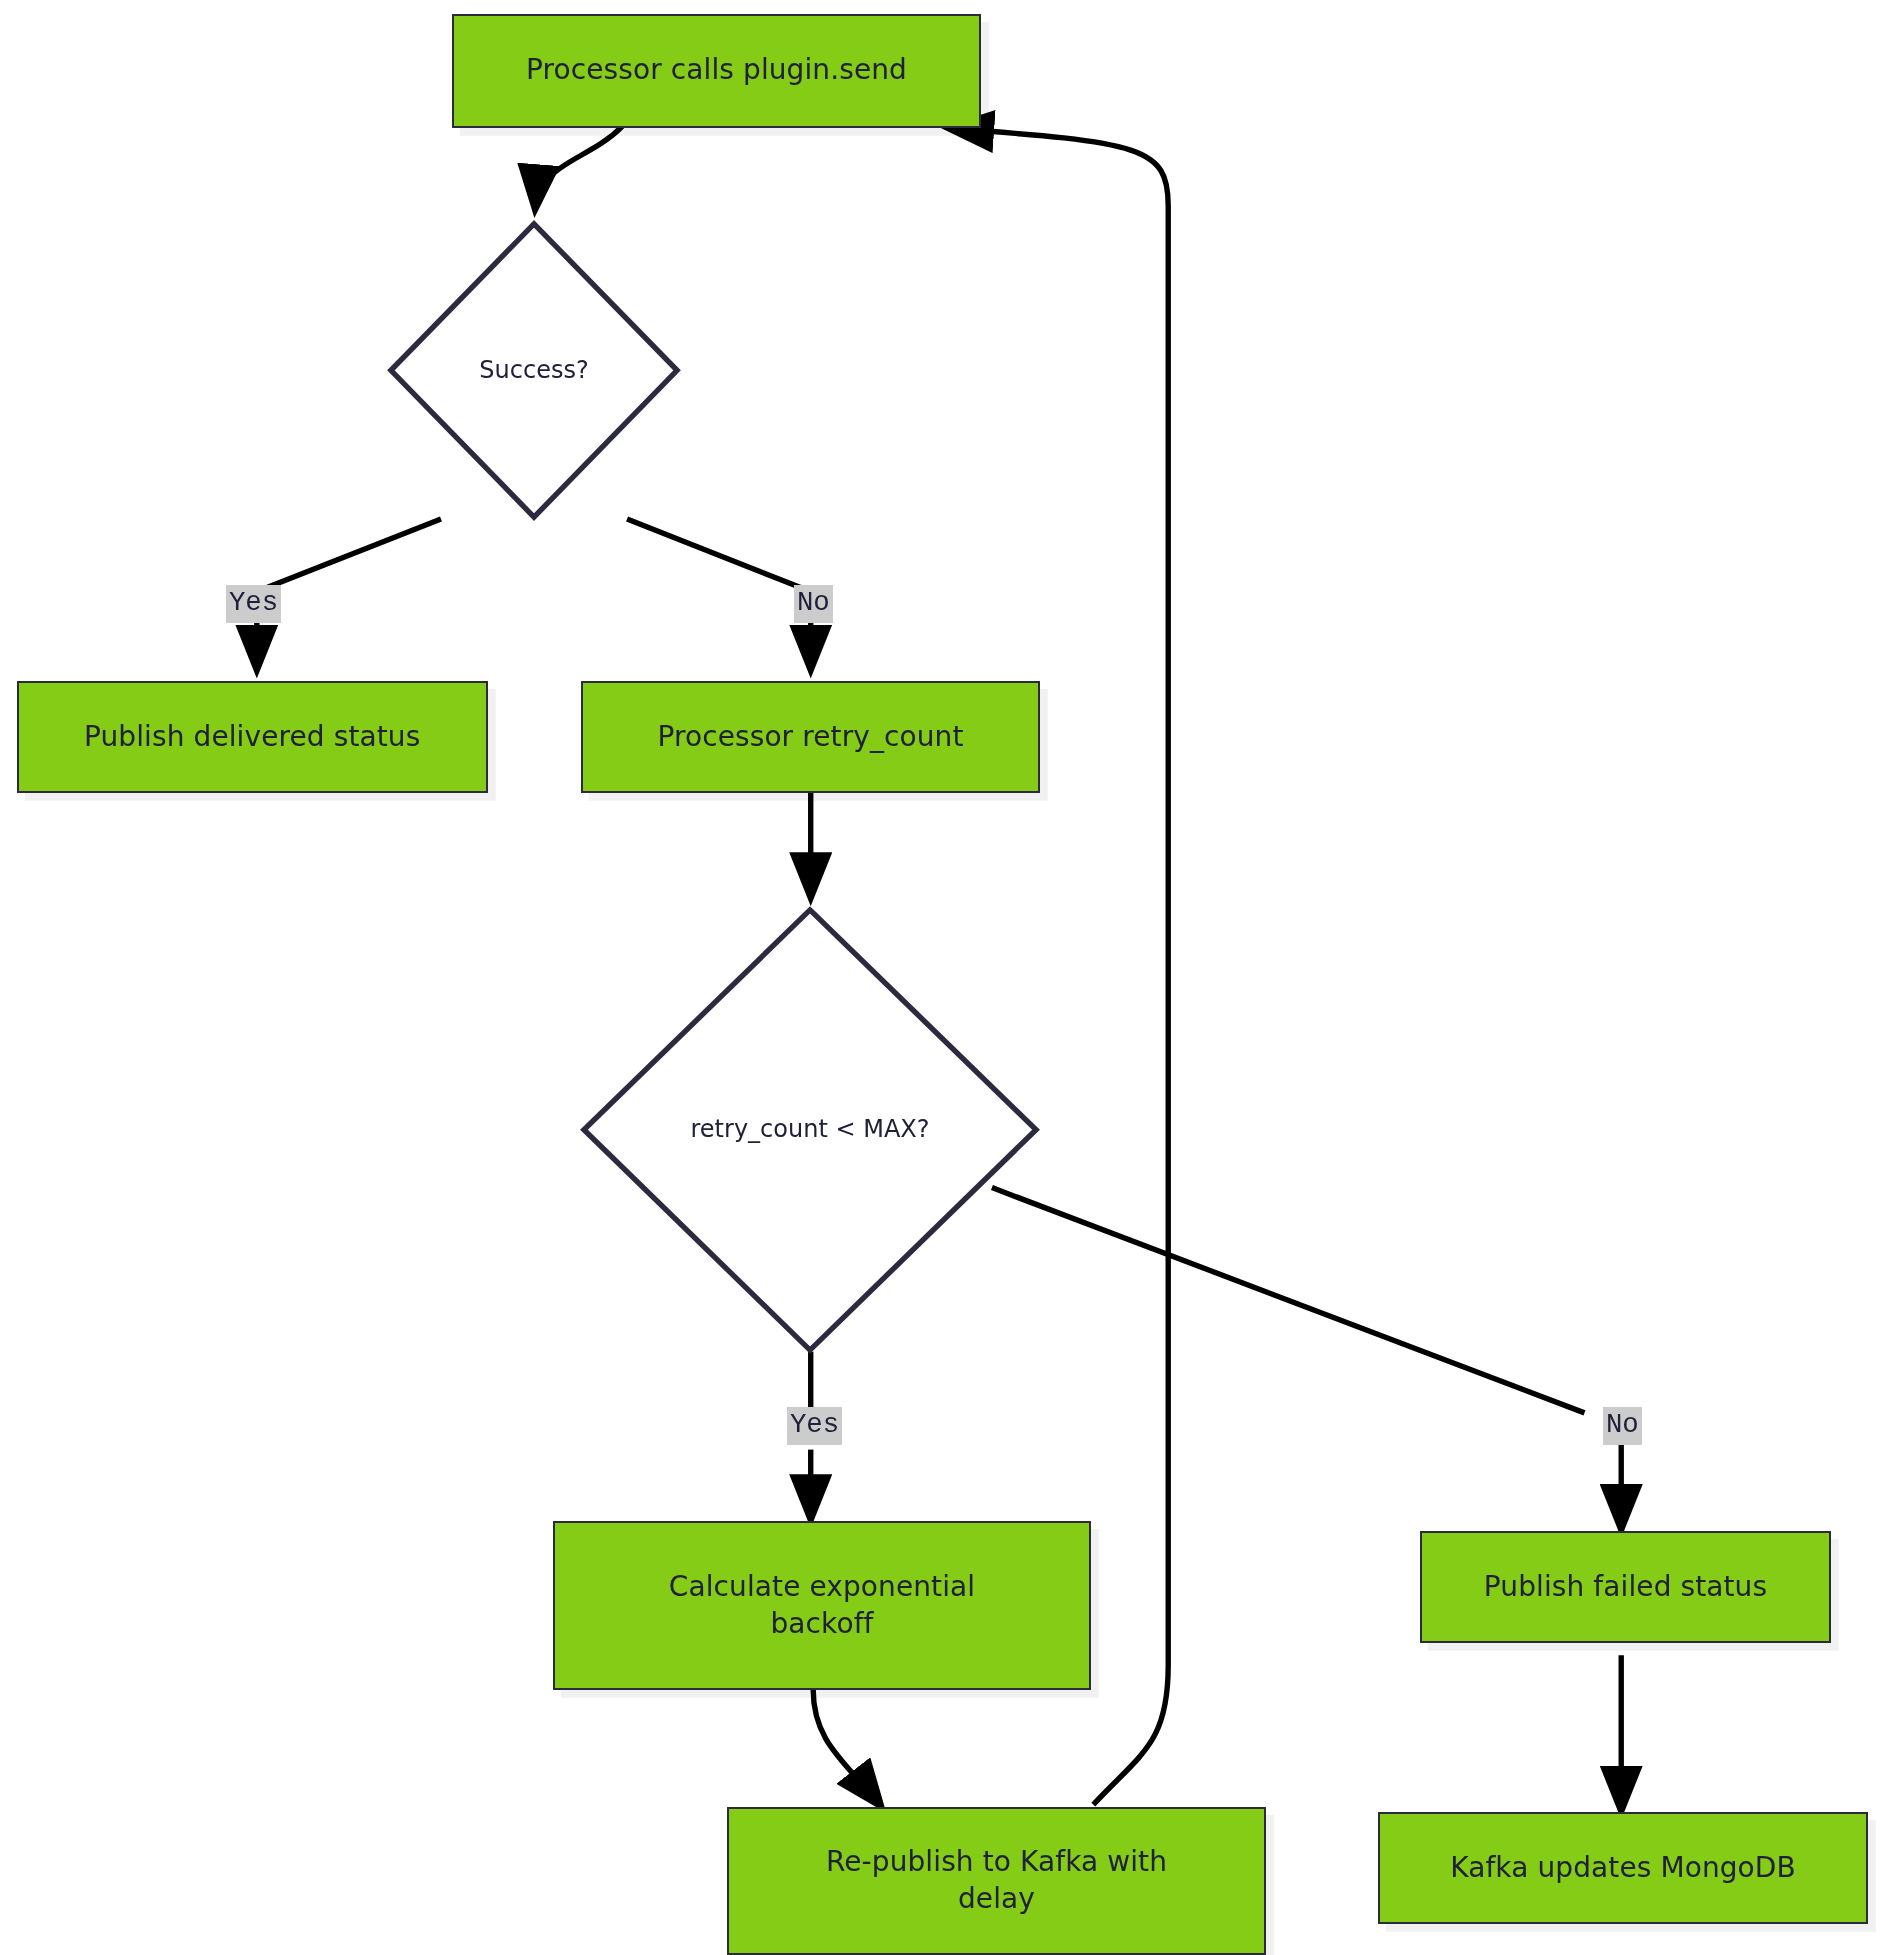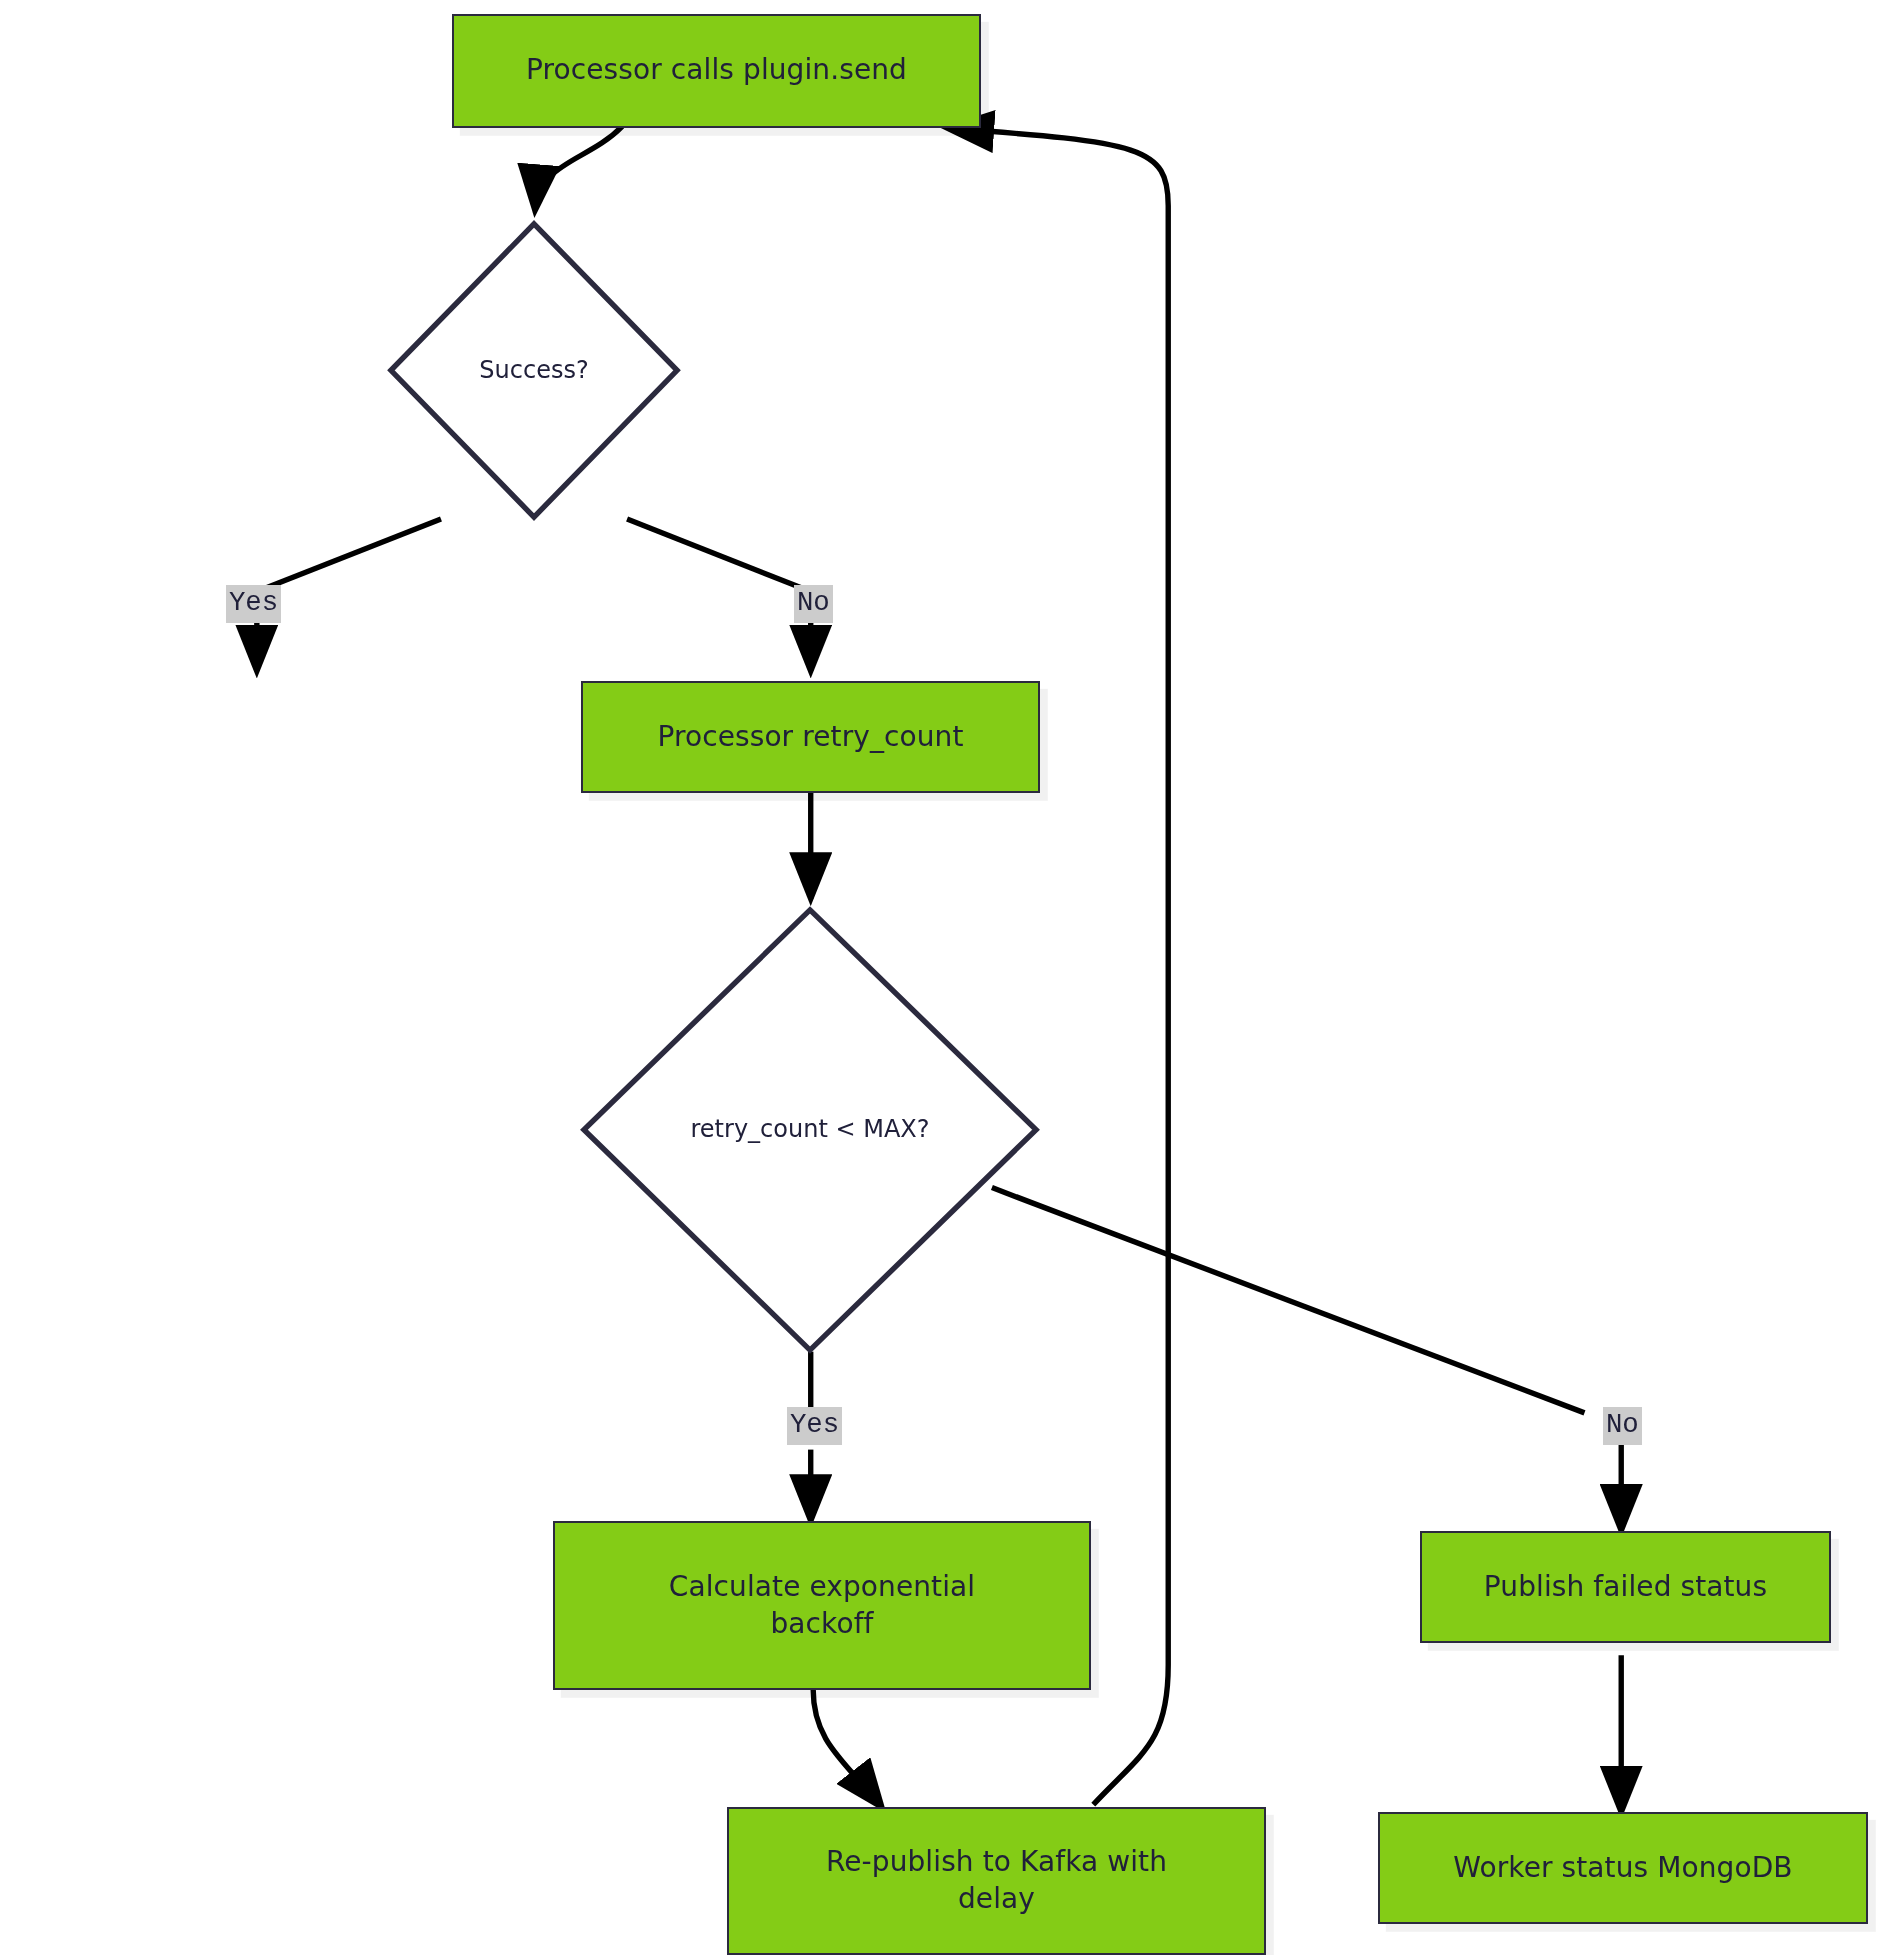--- a/index.html
+++ b/index.html
@@ -114,20 +114,23 @@
     <span>Processor calls plugin.send</span>
   </div>
 
   <div class="node-diamond" style="left:387px; top:220px; width:294px; height:301px;">
     <svg class="dia-shape" viewBox="0 0 600 615" preserveAspectRatio="none">
       <polygon points="300,8 592,307 300,607 8,307" fill="#ffffff" stroke="#2b2a3e" stroke-width="11"></polygon>
     </svg>
     <span class="dia-label">Success?</span>
   </div>
 
+  <div class="node-box" style="left:16.7px; top:681px; width:471px; height:112px;">
+    <span>Publish delivered status</span>
+  </div>
 
   <div class="node-box" style="left:581px; top:681px; width:459px; height:112px;">
     <span>Processor retry_count</span>
   </div>
 
   <div class="node-diamond" style="left:580px; top:906px; width:460px; height:448px;">
     <svg class="dia-shape" viewBox="0 0 940 915" preserveAspectRatio="none">
       <polygon points="470,8 932,457 470,907 8,457" fill="#ffffff" stroke="#2b2a3e" stroke-width="11"></polygon>
     </svg>
     <span class="dia-label">retry_count &lt; MAX?</span>
@@ -141,21 +144,21 @@
   <div class="node-box" style="left:1420px; top:1531px; width:411px; height:112px;">
     <span>Publish failed status</span>
   </div>
 
   <div class="node-box" style="left:727px; top:1807px; width:539px; height:148px; flex-direction:column;">
     <span>Re-publish to Kafka with</span>
     <span>delay</span>
   </div>
 
   <div class="node-box" style="left:1378px; top:1812px; width:490px; height:112px;">
-    <span>Worker status MongoDB</span>
+    <span>Kafka updates MongoDB</span>
   </div>
 
   <div class="edge-label" style="left:226px; top:585px;">Yes</div>
 
   <div class="edge-label" style="left:794px; top:585px;">No</div>
 
   <div class="edge-label" style="left:787px; top:1407px;">Yes</div>
 
   <div class="edge-label" style="left:1603px; top:1407px;">No</div>
 

